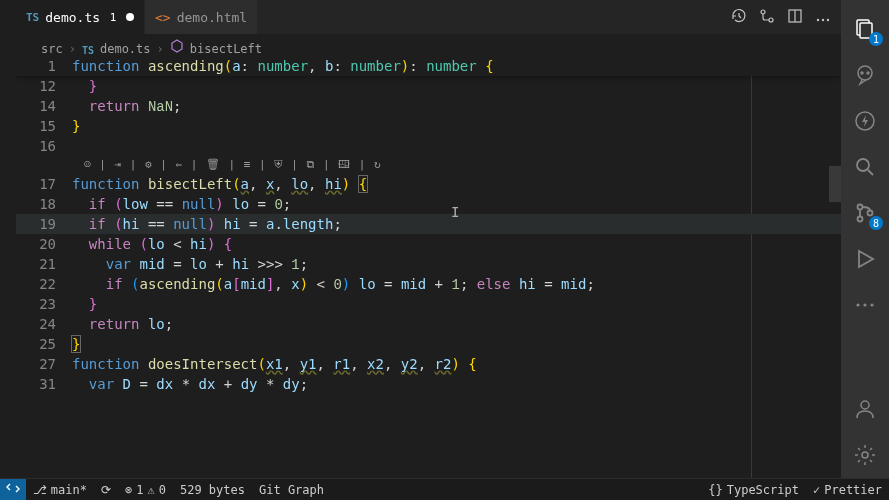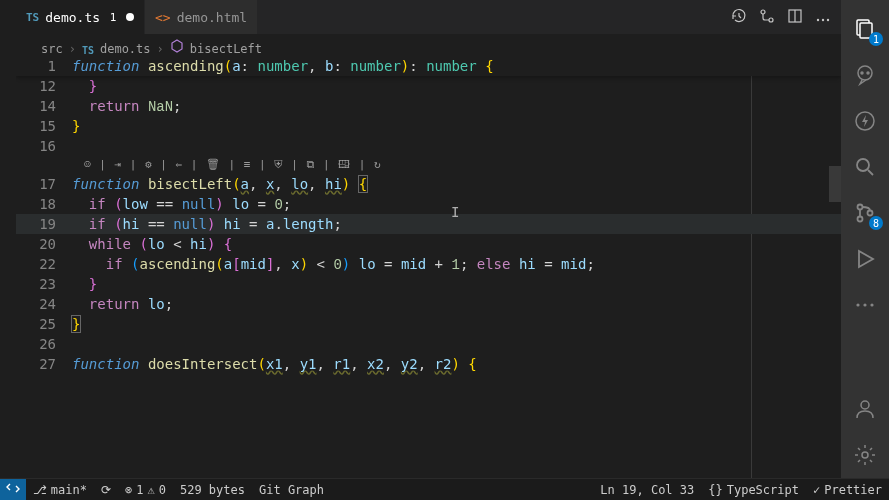--- a/index.html
+++ b/index.html
@@ -167,21 +167,21 @@
     display: flex;
     height: 18px;
     padding-left: 68px;
     color: #999999;
     font-size: 11px;
     align-items: center;
     letter-spacing: 1px;
   }
   .content { flex: 1; }
   .kw { color: var(--keyword); }
-  .fk { color: var(--fn-keyword); font-style: italic; }
+  .fk { color: var(--fn-keyword); }
   .fn { color: var(--fn-name); }
   .pm { color: var(--param); }
   .wavy { text-decoration: underline wavy #6b6b2d; text-decoration-skip-ink: none;}
   .tp { color: var(--type); }
   .nm { color: var(--number); font-family: Liberation Mono, monospace; }
   .op { color: var(--operator); }
   .nl { color: var(--null); }
   .b1 { color: var(--bracket1); }
   .b2 { color: var(--bracket2); }
   .b3 { color: var(--bracket3); }
@@ -366,26 +366,27 @@
       <div class="line"><span class="gutter">14</span><span class="content">  <span class="kw">return</span> <span class="nm">NaN</span><span class="op">;</span></span></div>
       <div class="line"><span class="gutter">15</span><span class="content"><span class="b1">}</span></span></div>
       <div class="line"><span class="gutter">16</span><span class="content"></span></div>
       <div class="codelens">
           <span>☺ | ⇥ | ⚙ | ⇐ | 🗑 | ≡ | ⛨ | ⧉ | 🖽 | ↻</span>
         </div>
       <div class="line"><span class="gutter">17</span><span class="content"><span class="fk">function</span> <span class="fn">bisectLeft</span><span class="b1">(</span><span class="pm wavy">a</span><span class="op">,</span> <span class="pm wavy">x</span><span class="op">,</span> <span class="pm wavy">lo</span><span class="op">,</span> <span class="pm wavy">hi</span><span class="b1">)</span> <span class="b1 boxed">{</span></span></div>
       <div class="line"><span class="gutter">18</span><span class="content">  <span class="kw">if</span> <span class="b2">(</span><span class="pm">low</span> <span class="op">==</span> <span class="nl">null</span><span class="b2">)</span> <span class="pm">lo</span> <span class="op">=</span> <span class="nm">0</span><span class="op">;</span></span></div>
       <div class="line current"><span class="gutter">19</span><span class="content">  <span class="kw">if</span> <span class="b2">(</span><span class="pm">hi</span> <span class="op">==</span> <span class="nl">null</span><span class="b2">)</span> <span class="pm">hi</span> <span class="op">=</span> <span class="pm">a</span><span class="op">.</span><span class="pm">length</span><span class="op">;</span></span></div>
       <div class="line"><span class="gutter">20</span><span class="content">  <span class="kw">while</span> <span class="b2">(</span><span class="pm">lo</span> <span class="op">&lt;</span> <span class="pm">hi</span><span class="b2">)</span> <span class="b2">{</span></span></div>
+      <div class="line"><span class="gutter">21</span><span class="content">    <span class="fk">var</span> <span class="pm">mid</span> <span class="op">=</span> <span class="pm">lo</span> <span class="op">+</span> <span class="pm">hi</span> <span class="op">&gt;&gt;&gt;</span> <span class="nm">1</span><span class="op">;</span></span></div>
       <div class="line"><span class="gutter">22</span><span class="content">    <span class="kw">if</span> <span class="b3">(</span><span class="fn">ascending</span><span class="b1">(</span><span class="pm">a</span><span class="b2">[</span><span class="pm">mid</span><span class="b2">]</span><span class="op">,</span> <span class="pm">x</span><span class="b1">)</span> <span class="op">&lt;</span> <span class="nm">0</span><span class="b3">)</span> <span class="pm">lo</span> <span class="op">=</span> <span class="pm">mid</span> <span class="op">+</span> <span class="nm">1</span><span class="op">;</span> <span class="kw">else</span> <span class="pm">hi</span> <span class="op">=</span> <span class="pm">mid</span><span class="op">;</span></span></div>
       <div class="line"><span class="gutter">23</span><span class="content">  <span class="b2">}</span></span></div>
       <div class="line"><span class="gutter">24</span><span class="content">  <span class="kw">return</span> <span class="pm">lo</span><span class="op">;</span></span></div>
       <div class="line"><span class="gutter">25</span><span class="content"><span class="b1 boxed">}</span></span></div>
-      <div class="line"><span class="gutter">26</span><span class="content"></span></div>
       <div class="line"><span class="gutter">27</span><span class="content"><span class="fk">function</span> <span class="fn">doesIntersect</span><span class="b1">(</span><span class="pm wavy">x1</span><span class="op">,</span> <span class="pm wavy">y1</span><span class="op">,</span> <span class="pm wavy">r1</span><span class="op">,</span> <span class="pm wavy">x2</span><span class="op">,</span> <span class="pm wavy">y2</span><span class="op">,</span> <span class="pm wavy">r2</span><span class="b1">)</span> <span class="b1">{</span></span></div>
+      <div class="line"><span class="gutter">31</span><span class="content">  <span class="fk">var</span> <span class="pm">D</span> <span class="op">=</span> <span class="pm">dx</span> <span class="op">*</span> <span class="pm">dx</span> <span class="op">+</span> <span class="pm">dy</span> <span class="op">*</span> <span class="pm">dy</span><span class="op">;</span></span></div>
     </div>
 
     <span class="ibeam" style="left:435px; top:146px;">I</span>
 
     <div class="minimap">
       <div class="minimap-slider"></div>
     </div>
   </div>
 </div>
 
@@ -410,23 +411,20 @@
     <span>0</span>
   </div>
   <div class="sb-item">
     <span>529 bytes</span>
   </div>
   <div class="sb-item">
     <span>Git Graph</span>
   </div>
   <div class="sb-spacer"></div>
   <div class="sb-item">
-    <span>Ln 19, Col 33</span>
-  </div>
-  <div class="sb-item">
     <span>{}</span>
     <span>TypeScript</span>
   </div>
   <div class="sb-item">
     <span>✓</span>
     <span>Prettier</span>
   </div>
 </div>
 
 </body></html>

